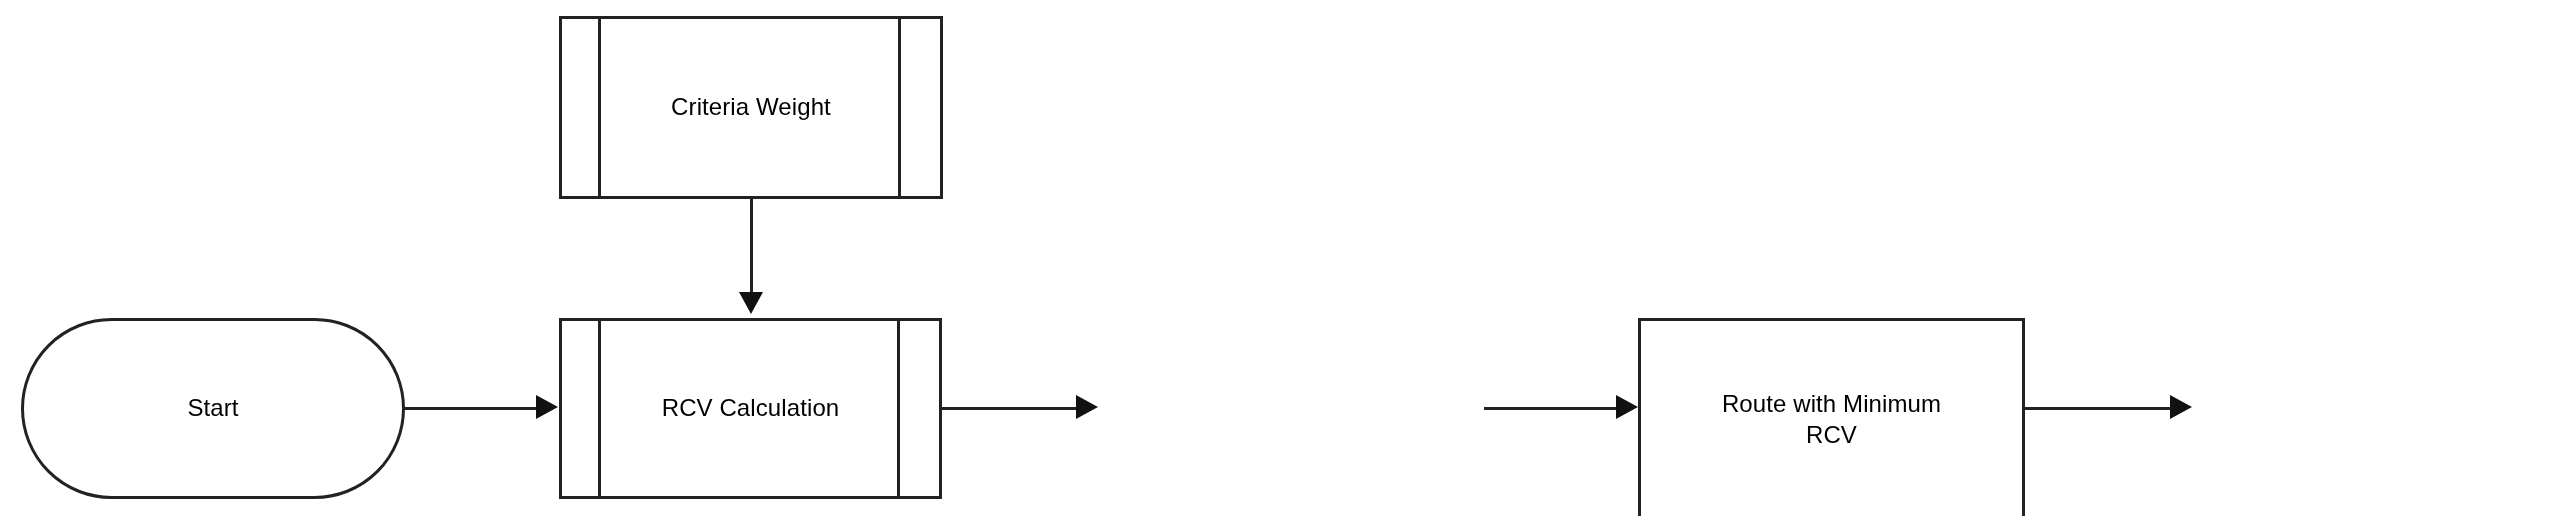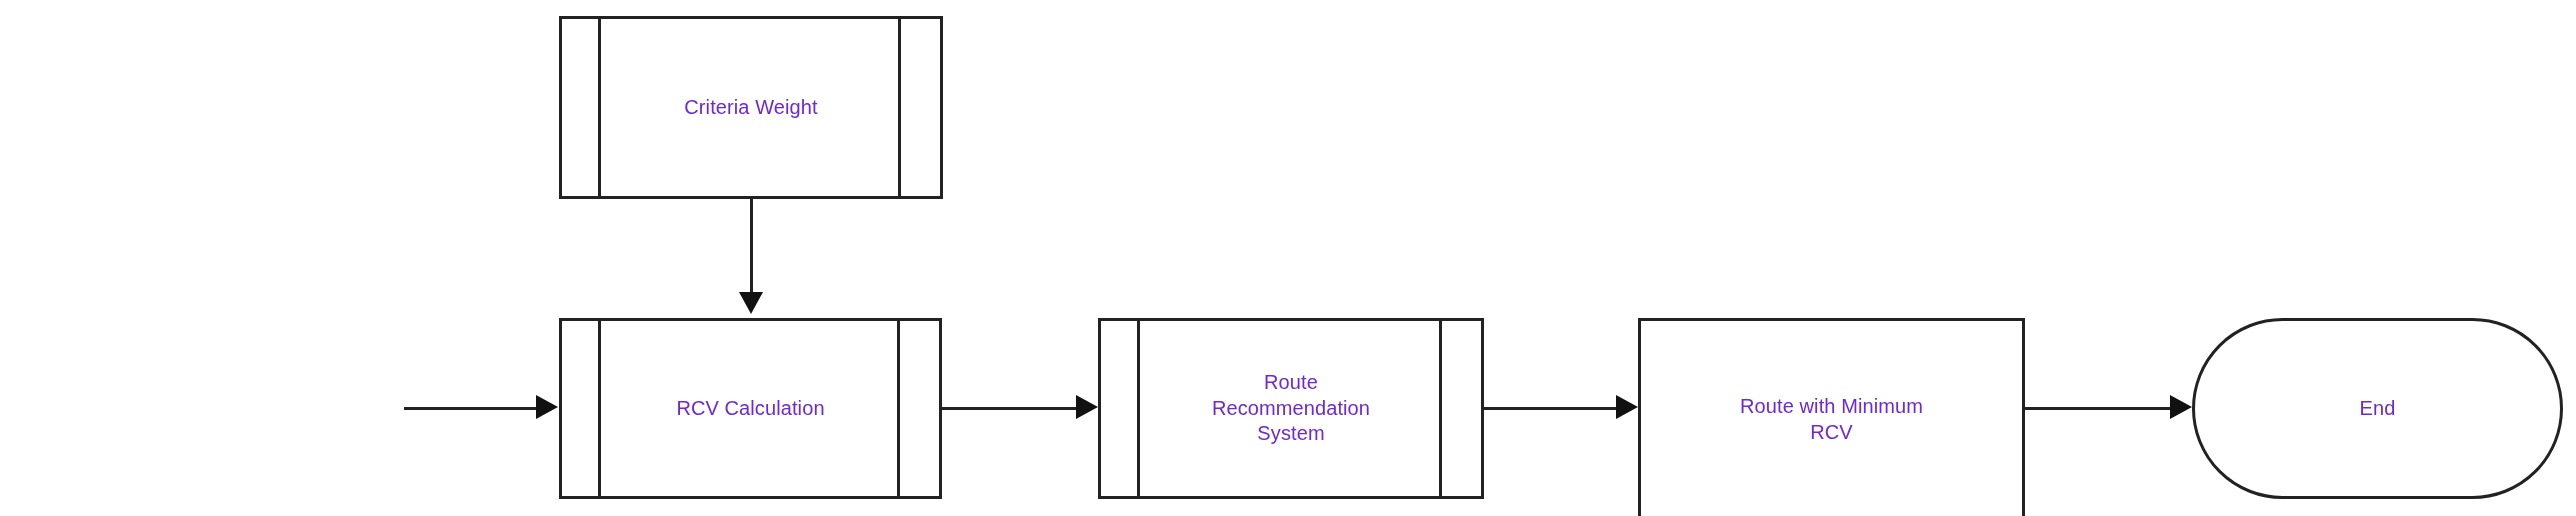--- a/index.html
+++ b/index.html
@@ -21,23 +21,23 @@
   .node {
     position: absolute;
     box-sizing: border-box;
     background: #ffffff;
     border: 3px solid #222222;
     display: flex;
     align-items: center;
     justify-content: center;
   }
   .node-label {
-    font-size: 20px;
+    font-size: 24px;
     line-height: 1.28;
-    color: #6d28d9;
+    color: #000000;
     text-align: center;
     white-space: pre-line;
     letter-spacing: 0.1px;
     padding: 0 9px;
   }
   
   .shape-stadium {
     border-radius: 91px;
     border-width: 3px;
   }
@@ -80,43 +80,38 @@
     border-left: 12.6px solid transparent;
     border-right: 12.6px solid transparent;
     border-top: 22px solid #111111;
   }
 </style>
 </head>
 <body>
 
 <div id="canvas">
 
+  <div class="node shape-stadium" style="left:21px; top:318px; width:384px; height:181px;">
+    <span class="node-label">Start</span>
+  </div>
 
   <div class="node shape-subroutine" style="left:559px; top:16.3px; width:384px; height:183px;">
     <span class="node-label">Criteria Weight</span>
   </div>
 
   <div class="node shape-subroutine" style="left:559px; top:318px; width:383px; height:181px;align-items:center;">
     <span class="node-label">RCV Calculation</span>
   </div>
 
-  <div class="node shape-subroutine" style="left:1098px; top:318px; width:386px; height:181px;">
-    <span class="node-label">Route
-Recommendation
-System</span>
-  </div>
 
   <div class="node" style="left:1638px; top:318px; width:387px; height:204px;">
     <span class="node-label">Route with Minimum
 RCV</span>
   </div>
 
-  <div class="node shape-stadium" style="left:2192px; top:318px; width:371px; height:181px;">
-    <span class="node-label">End</span>
-  </div>
 
   <div class="edge-h" style="left:404px; top:407px; width:134px;"></div>
   <div class="arrowhead-r" style="left:536px; top:395px;"></div>
 
   <div class="edge-v" style="left:750px; top:199px; width:0; height:95px;"></div>
   <div class="arrowhead-d" style="left:739px; top:292px;"></div>
 
   <div class="edge-h" style="left:942px; top:407px; width:135px;"></div>
   <div class="arrowhead-r" style="left:1076px; top:395px;"></div>
 

